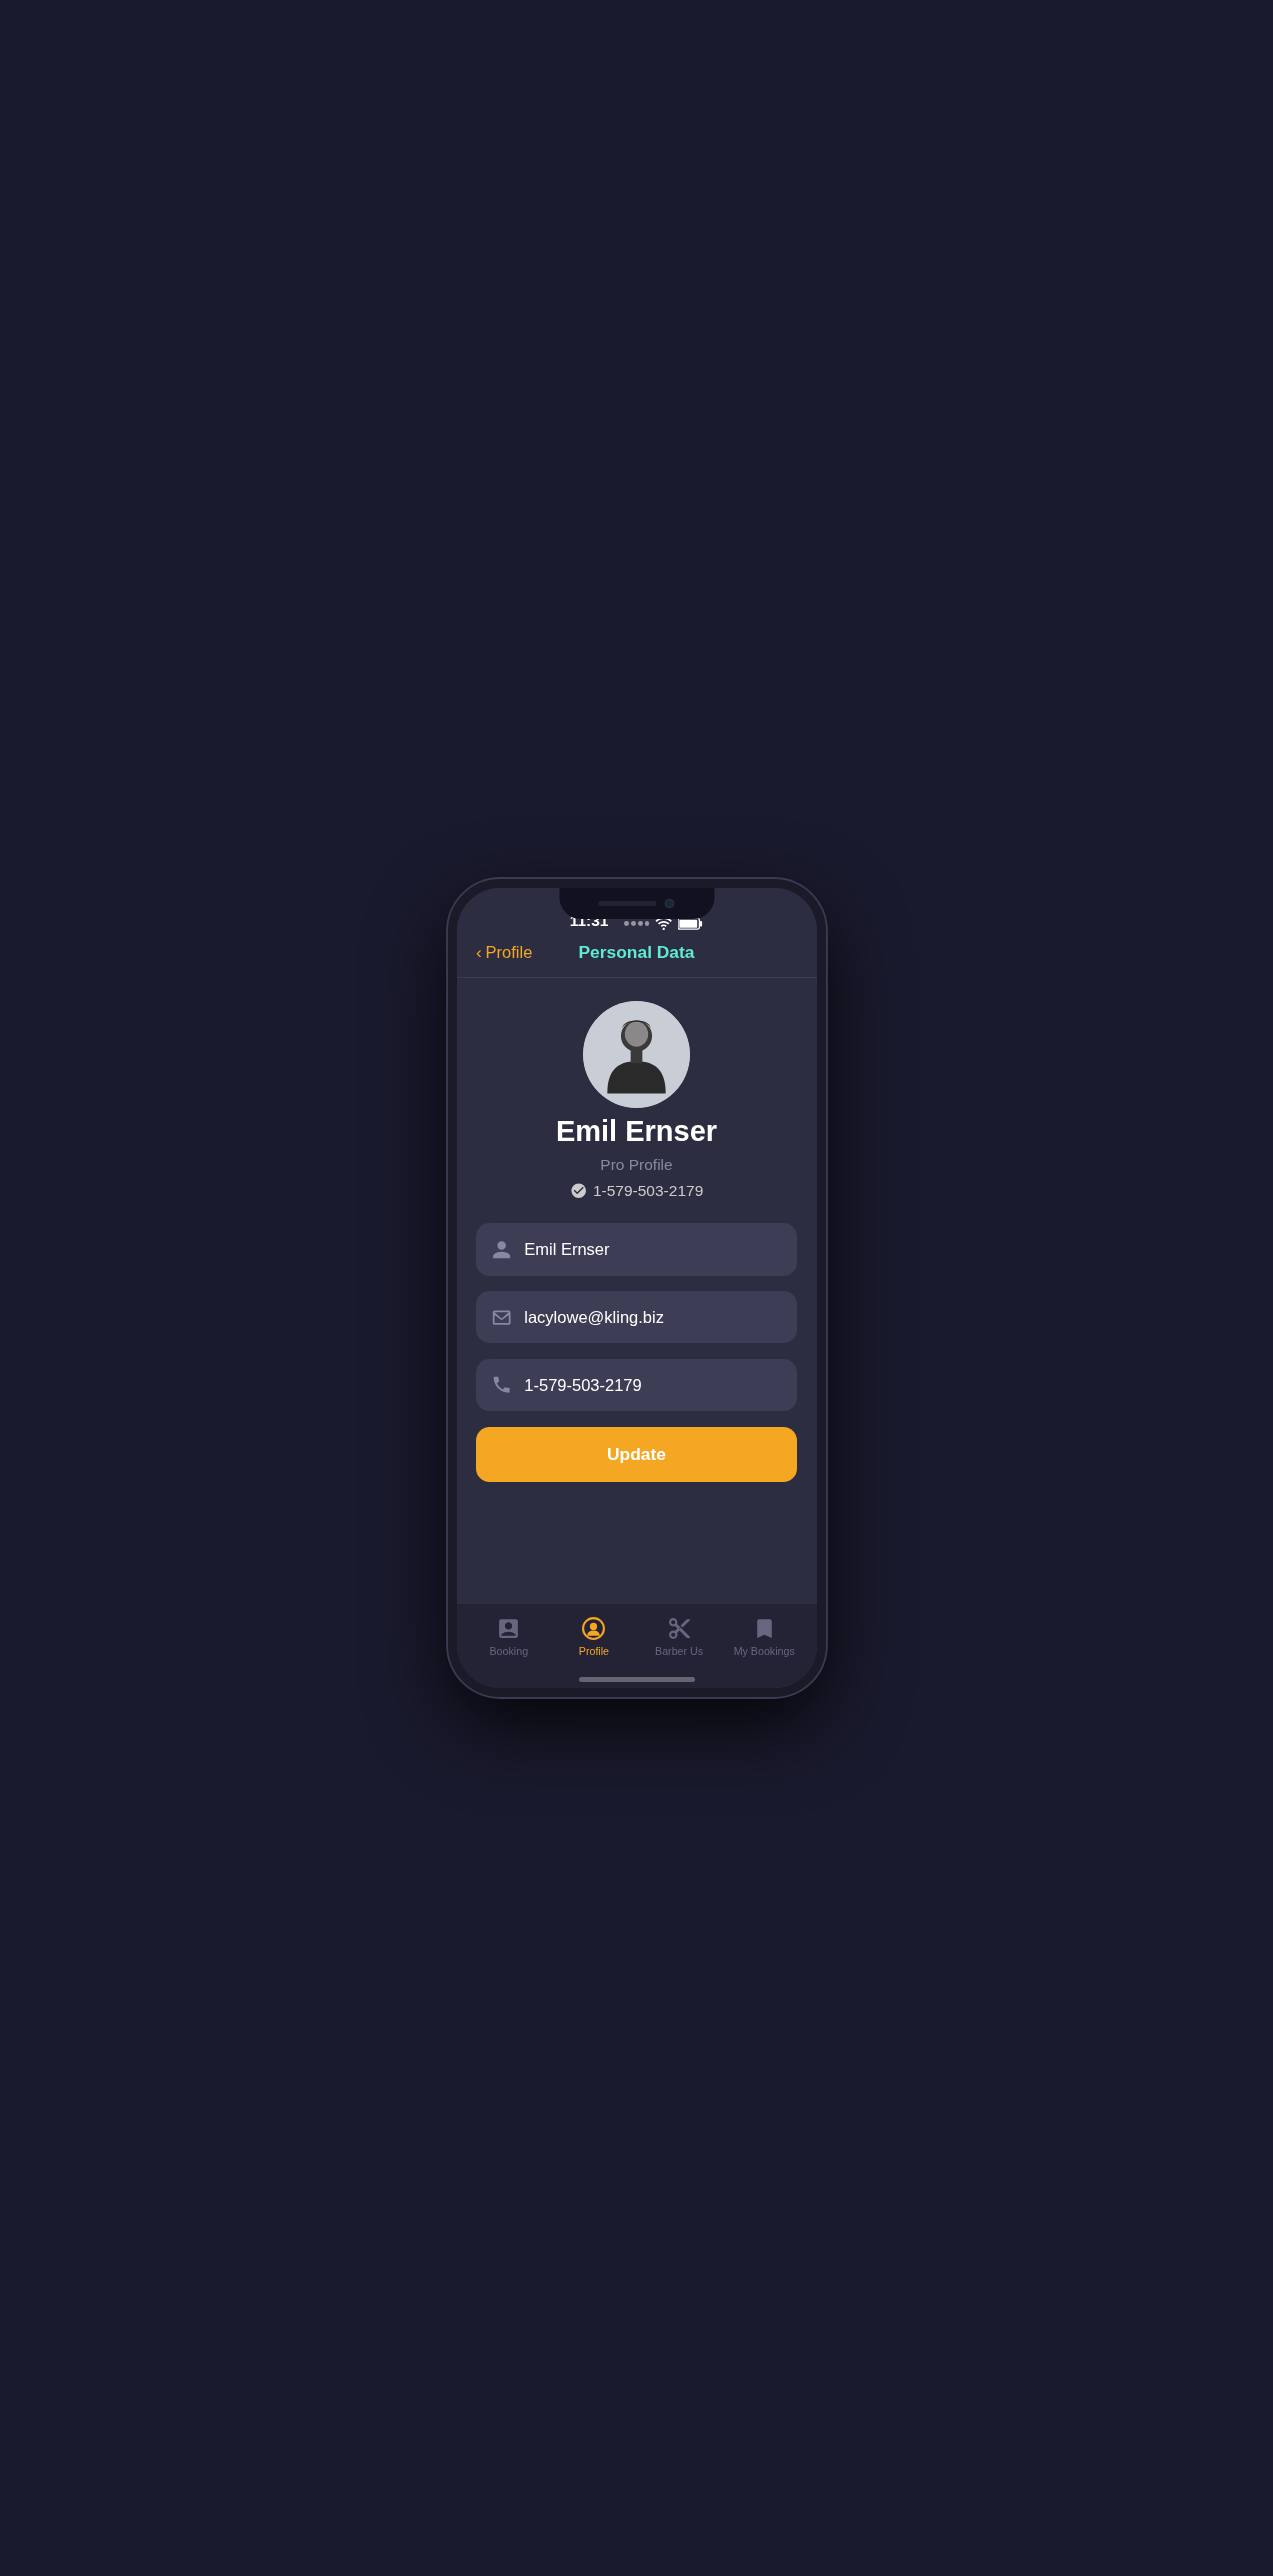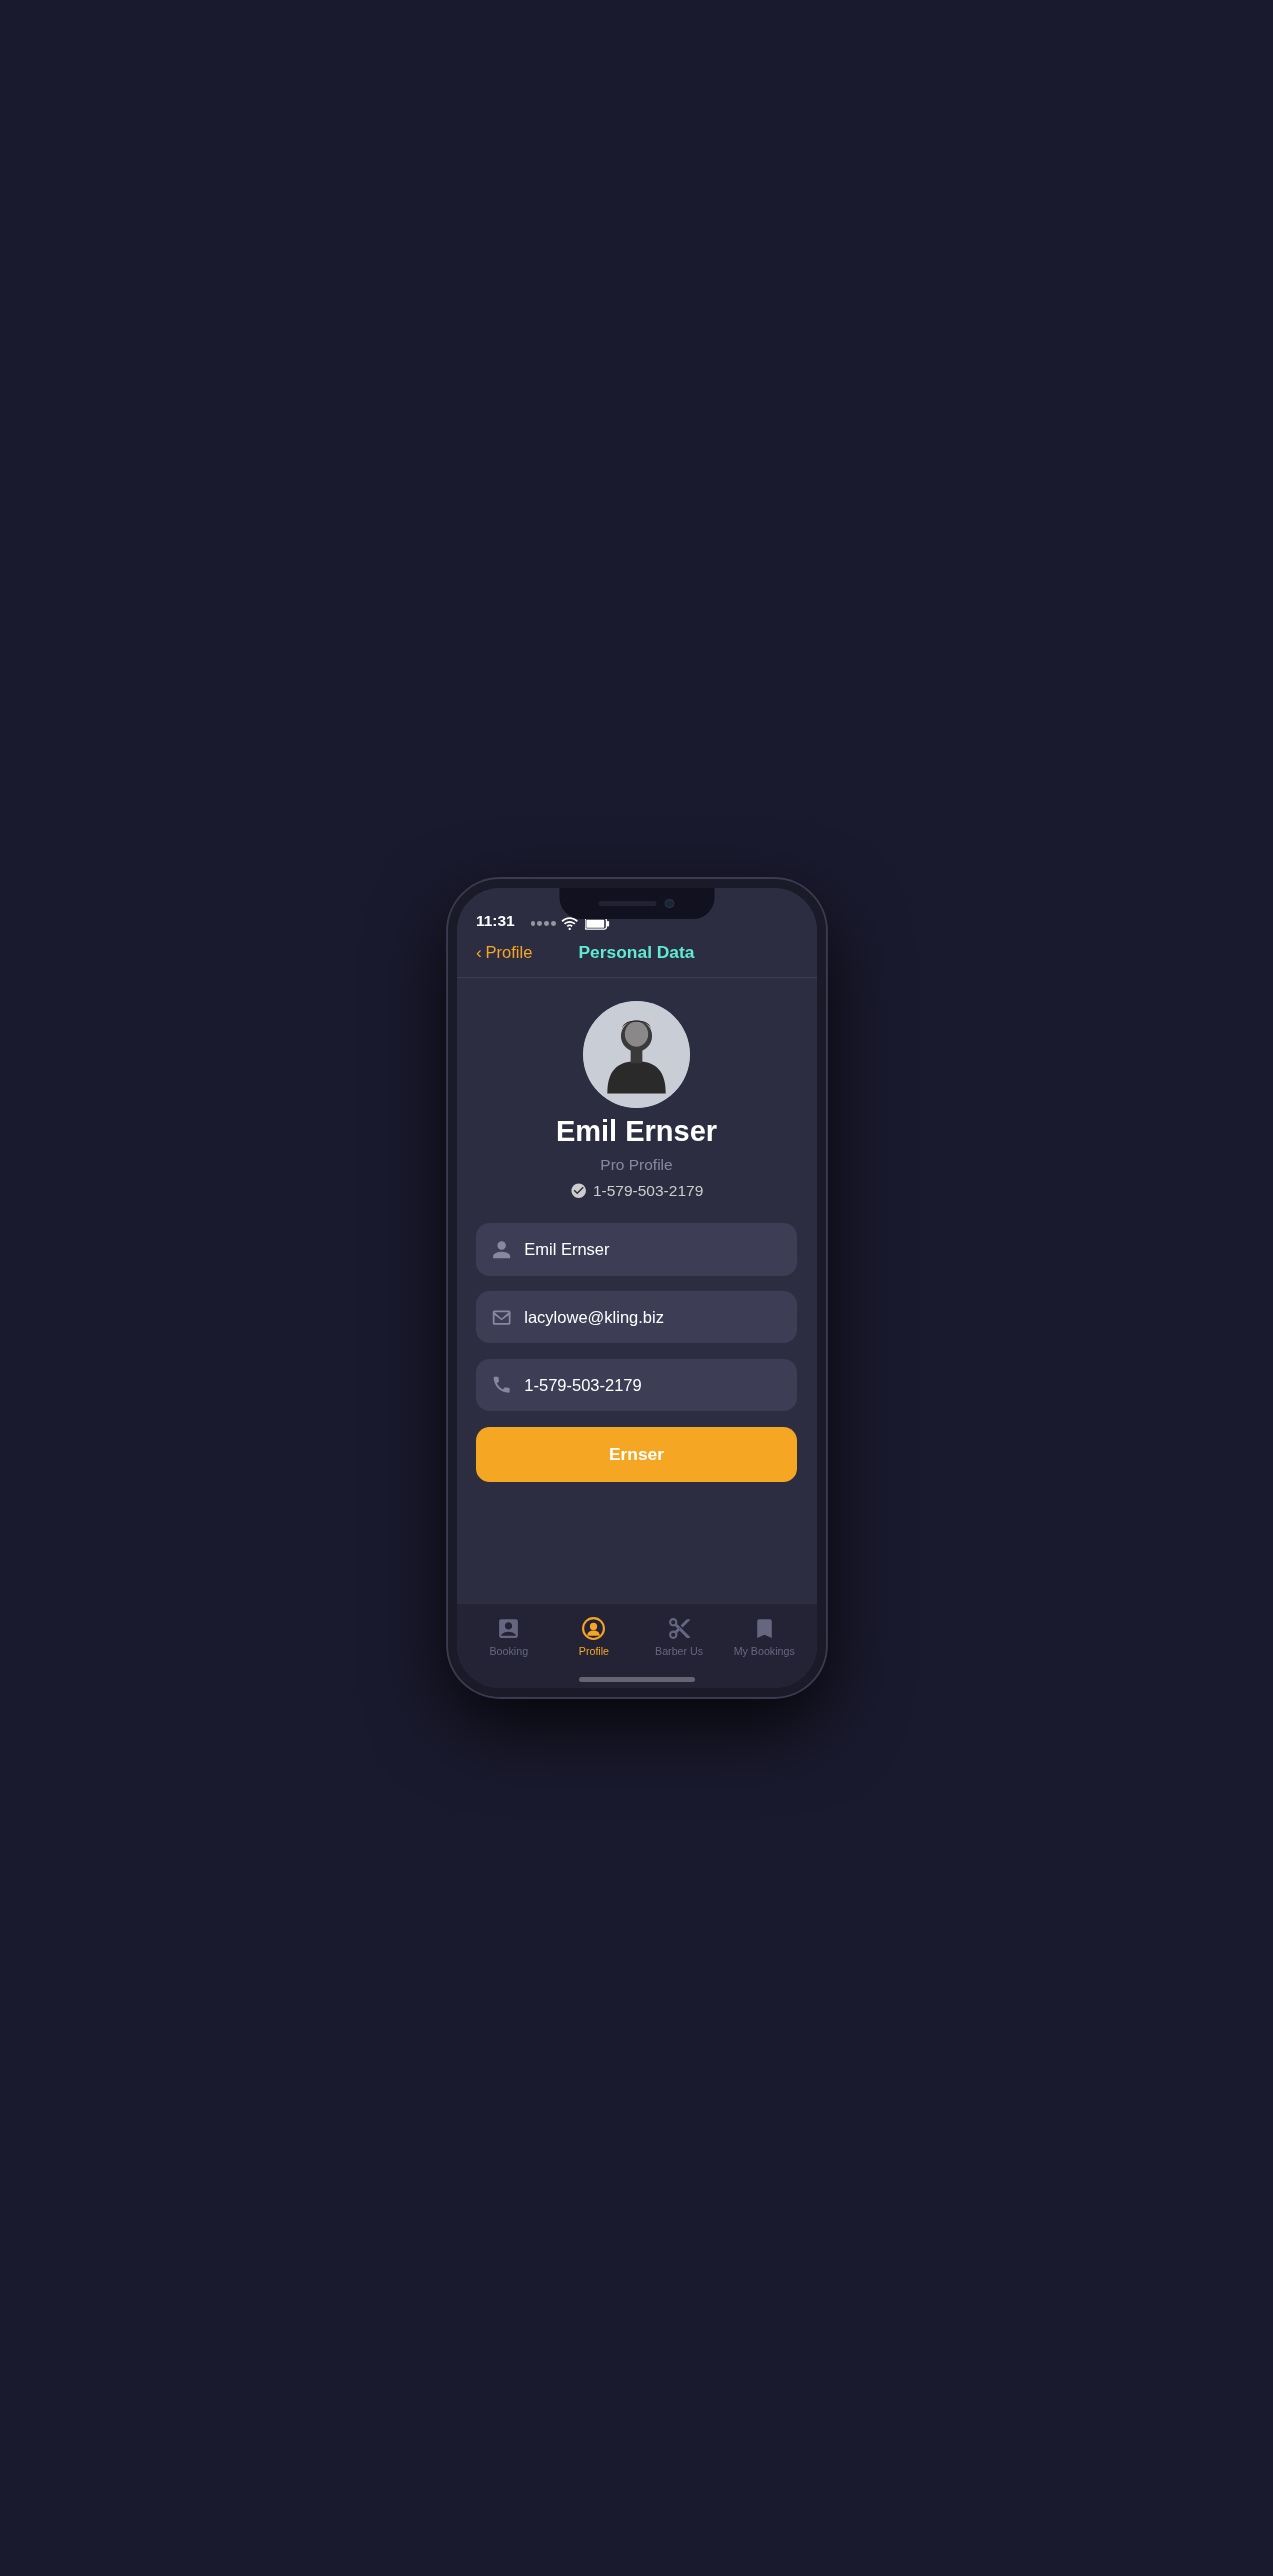--- a/index.html
+++ b/index.html
@@ -59,21 +59,21 @@
 
     
     .status-bar {
       position: absolute;
       top: 0;
       left: 0;
       right: 0;
       height: 48px;
       display: flex;
       align-items: flex-end;
-      justify-content: flex-start;
+      justify-content: center;
       padding: 0 19.4px 5.8px;
       z-index: 5;
       gap: 16px;
     }
 
     .status-time {
       font-size: 15.5px;
       font-weight: 600;
       color: #ffffff;
     }
@@ -418,21 +418,21 @@
 
       <div class="input-field">
         <span class="input-icon">
           <svg width="21.3" height="21.3" viewBox="0 0 24 24" fill="#8888a0">
             <path d="M6.62 10.79a15.05 15.05 0 006.59 6.59l2.2-2.2c.27-.27.67-.36 1.02-.24 1.12.37 2.33.57 3.57.57.55 0 1 .45 1 1V20c0 .55-.45 1-1 1C10.61 21 3 13.39 3 4c0-.55.45-1 1-1h3.5c.55 0 1 .45 1 1 0 1.25.2 2.45.57 3.57.11.35.03.74-.24 1.02l-2.21 2.2z"></path>
           </svg>
         </span>
         <input type="tel" value="1-579-503-2179" style="">
       </div>
 
-      <button class="update-button">Ernser</button>
+      <button class="update-button">Update</button>
 
       <div class="spacer"></div>
     </div>
 
     <div class="bottom-nav">
 
       <div class="nav-item">
         <svg width="25" height="25" viewBox="0 0 24 24" fill="#666680">
           <path d="M19 3H5c-1.1 0-2 .9-2 2v14c0 1.1.9 2 2 2h14c1.1 0 2-.9 2-2V5c0-1.1-.9-2-2-2zm-7 3c1.93 0 3.5 1.57 3.5 3.5S13.93 13 12 13s-3.5-1.57-3.5-3.5S10.07 6 12 6zm7 13H5v-.23c0-.62.28-1.2.76-1.58C7.47 15.82 9.64 15 12 15s4.53.82 6.24 2.19c.48.38.76.97.76 1.58V19z"></path>
         </svg>

